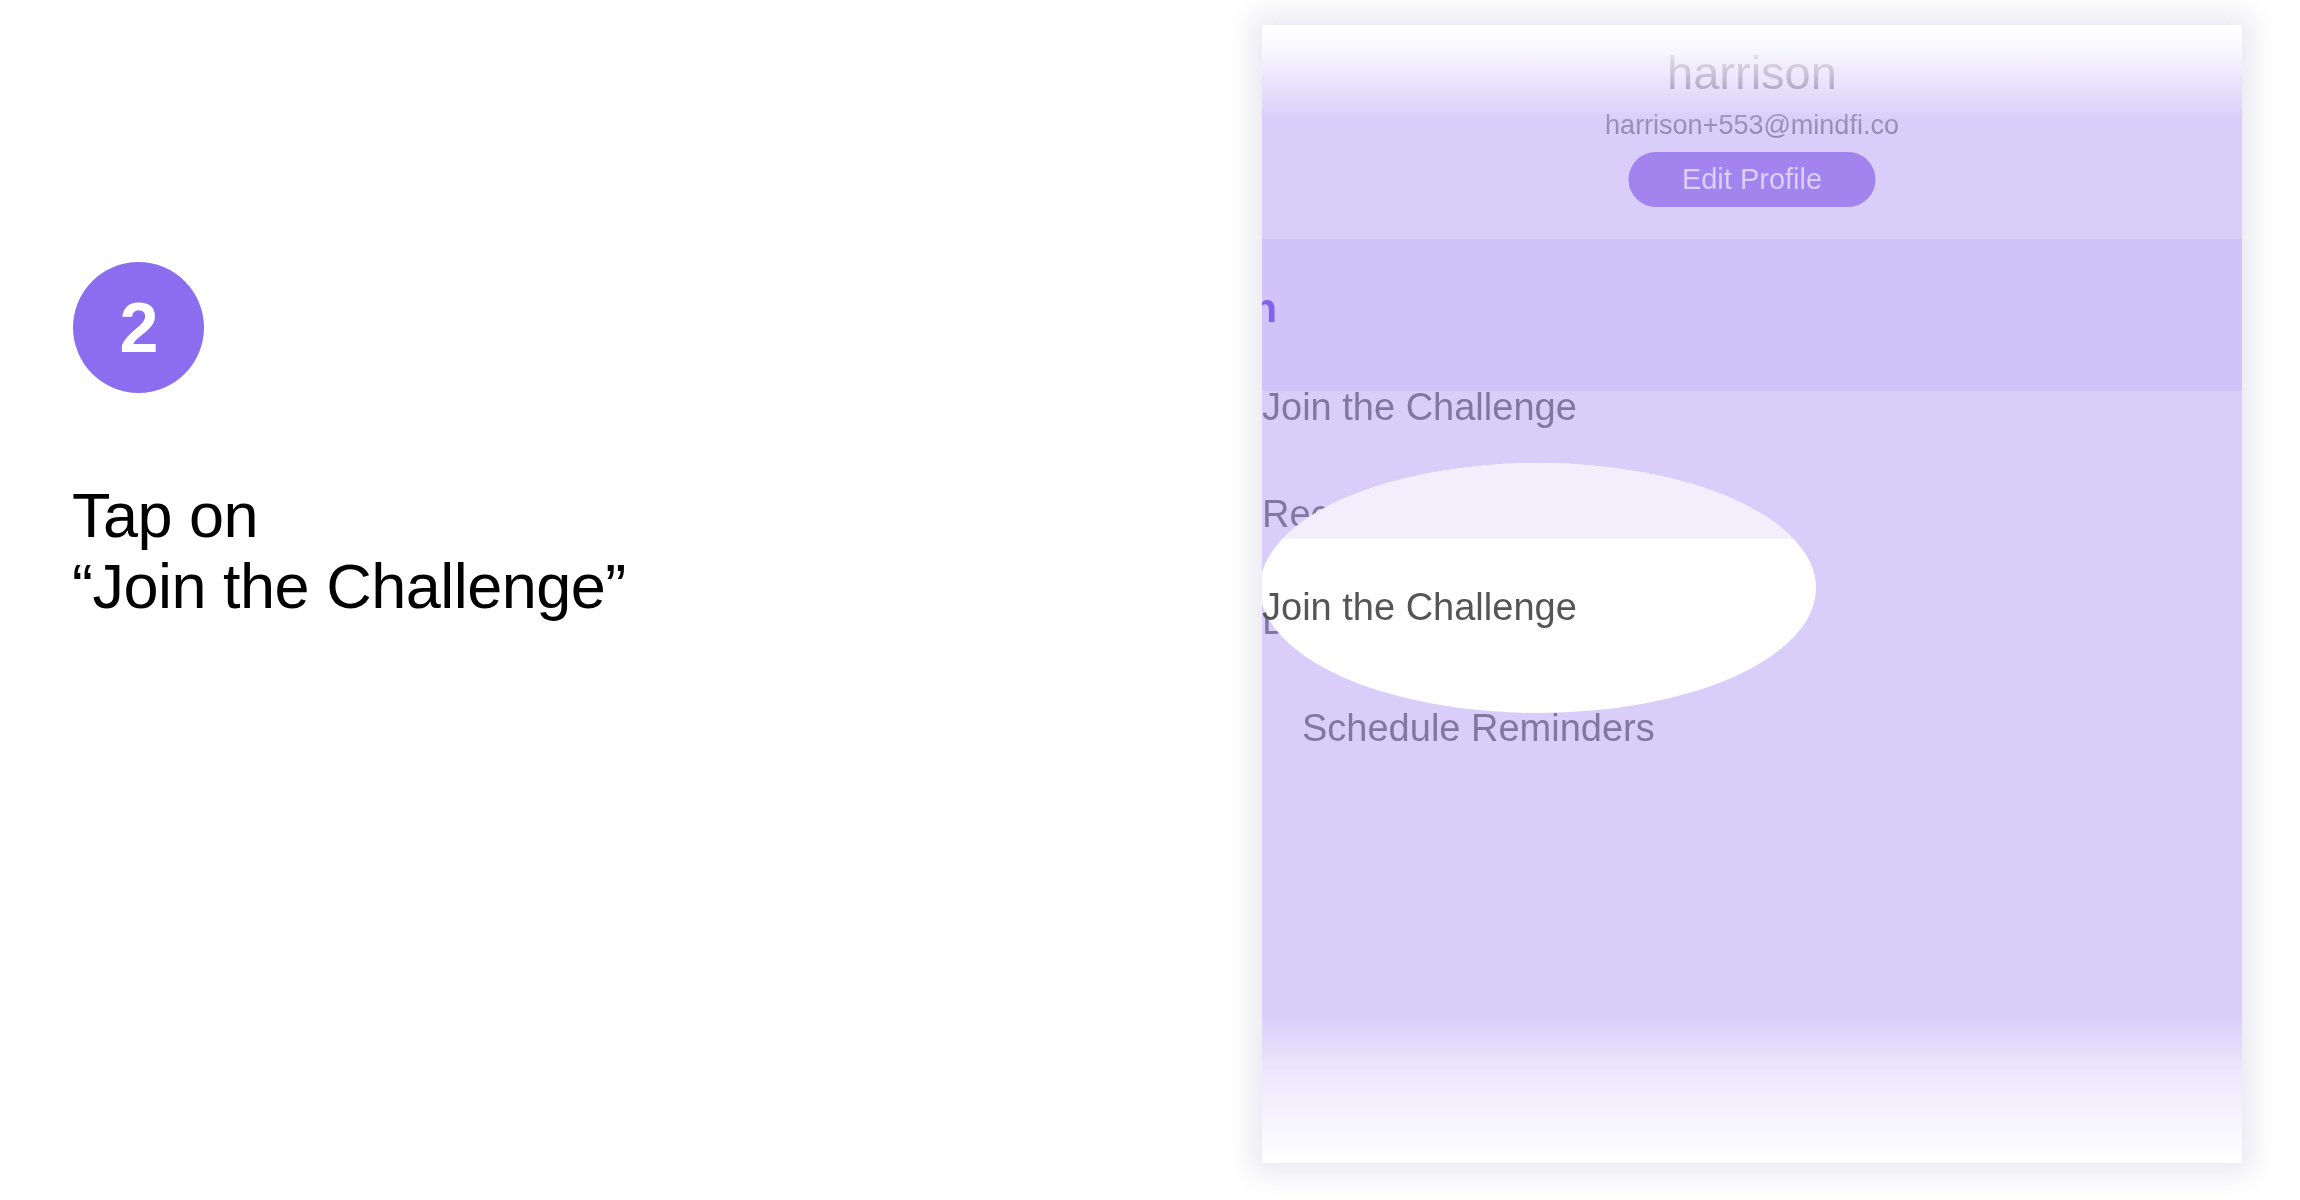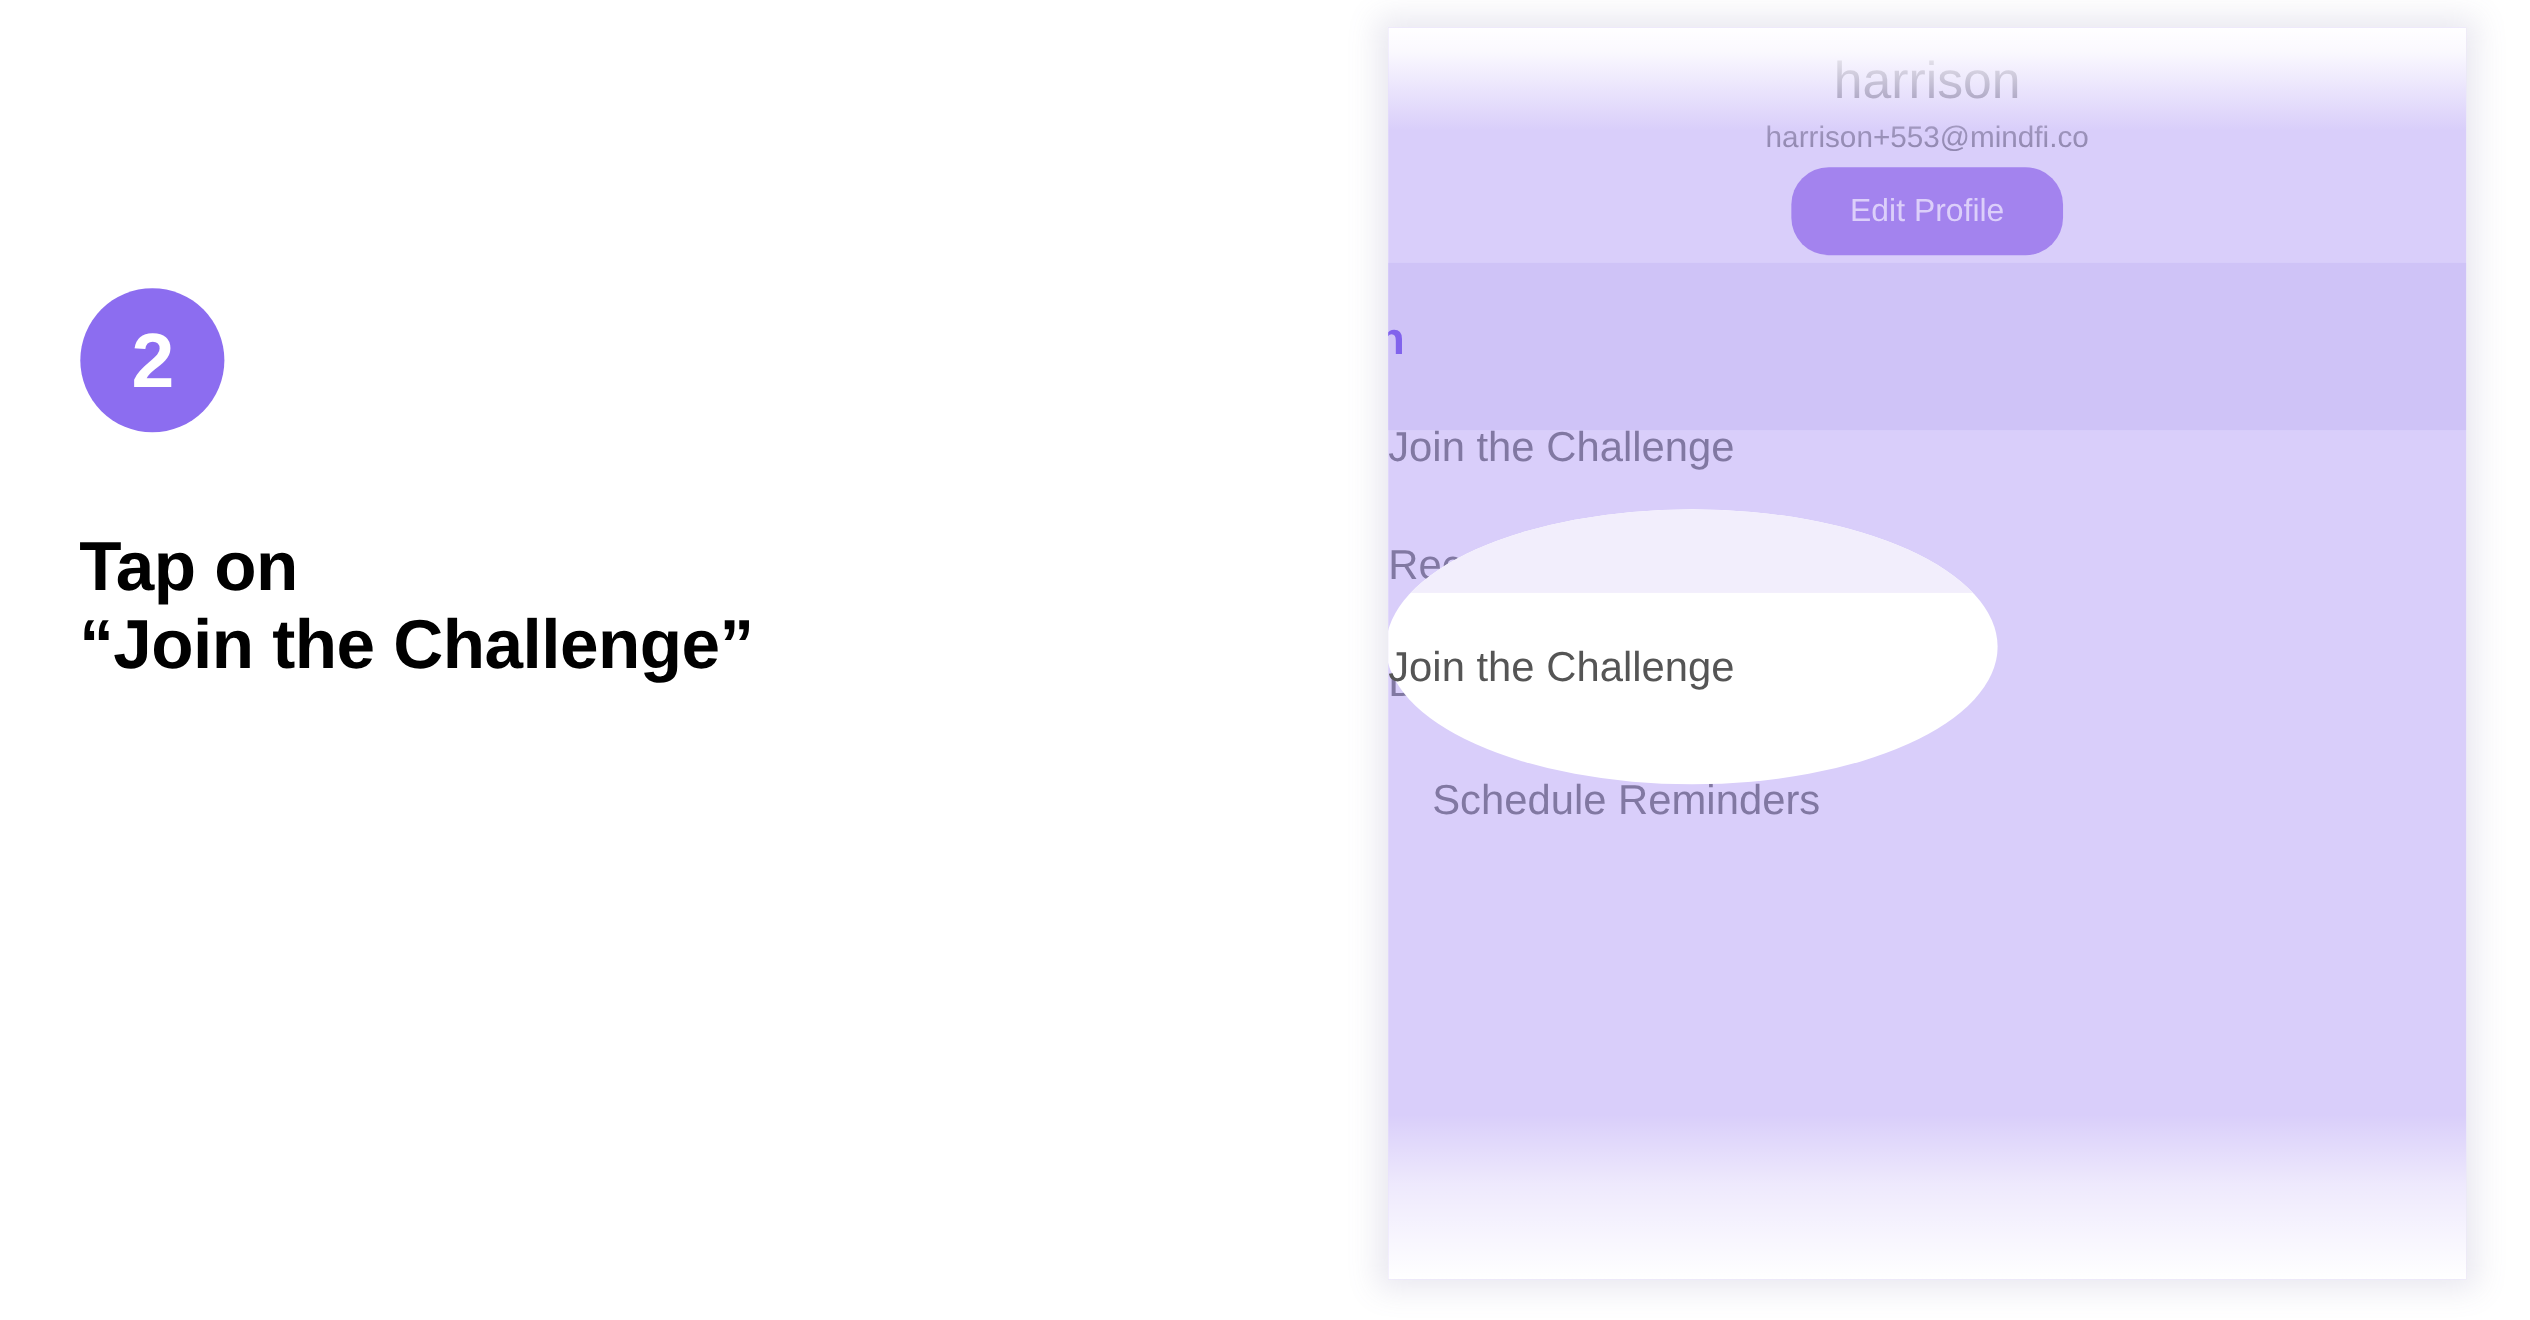--- a/index.html
+++ b/index.html
@@ -45,21 +45,21 @@
     letter-spacing: -1px;
   }
 
   #instruction-headline {
     position: absolute;
     left: 72px;
     top: 480px;
     width: 1050px;
     color: #000000;
     font-size: 63px;
-    font-weight: 700;
+    font-weight: 400;
     line-height: 1.13;
     letter-spacing: -0.5px;
     white-space: pre-line;
   }
 
   
   #app-panel-wrap {
     position: absolute;
     left: 1262px;
     top: 25px;
@@ -133,21 +133,21 @@
     font-size: 27px;
     color: #8A81A8;
     font-weight: 400;
   }
   #edit-profile-button {
     position: absolute;
     left: 50%;
     transform: translateX(-50%);
     top: 127px;
     width: 247px;
-    height: 80px;
+    height: 55px;
     border-radius: 34px;
     background: #A383EE;
     border: none;
     color: #DCCFFA;
     font-size: 29px;
     font-family: "Liberation Sans", "DejaVu Sans", sans-serif;
     cursor: pointer;
     display: flex;
     align-items: center;
     justify-content: center;

